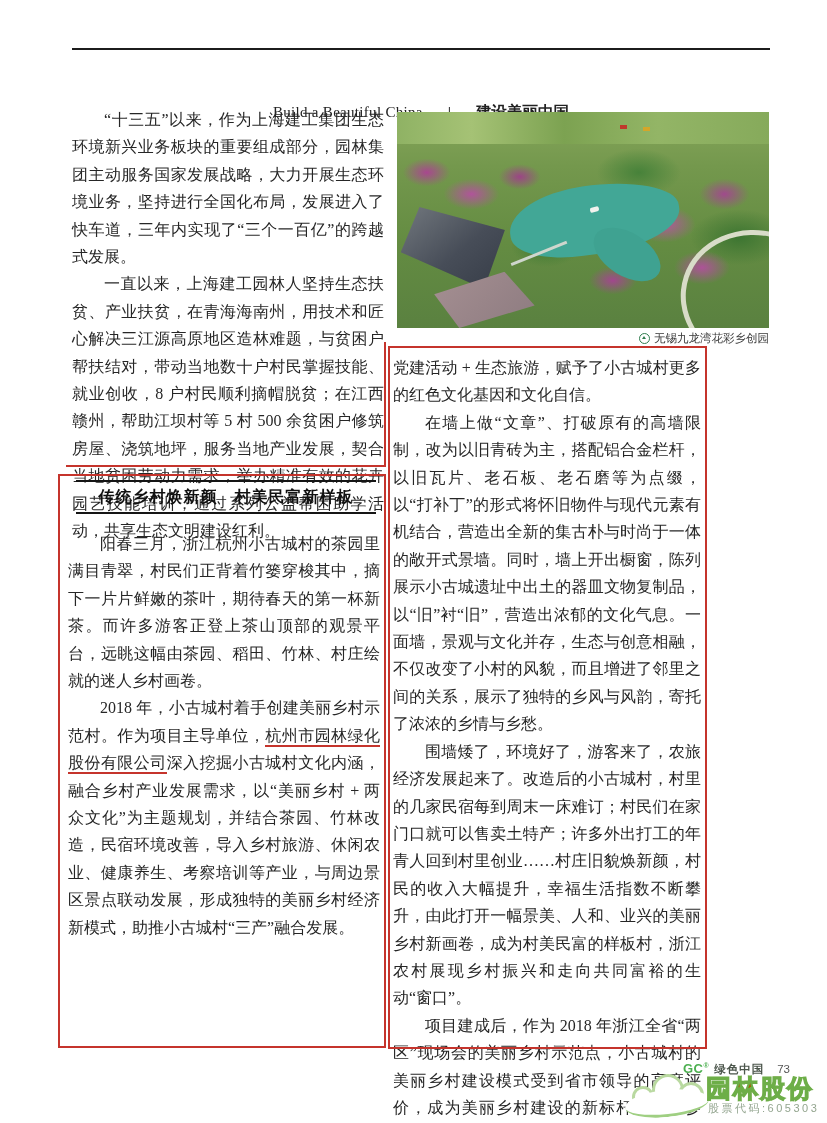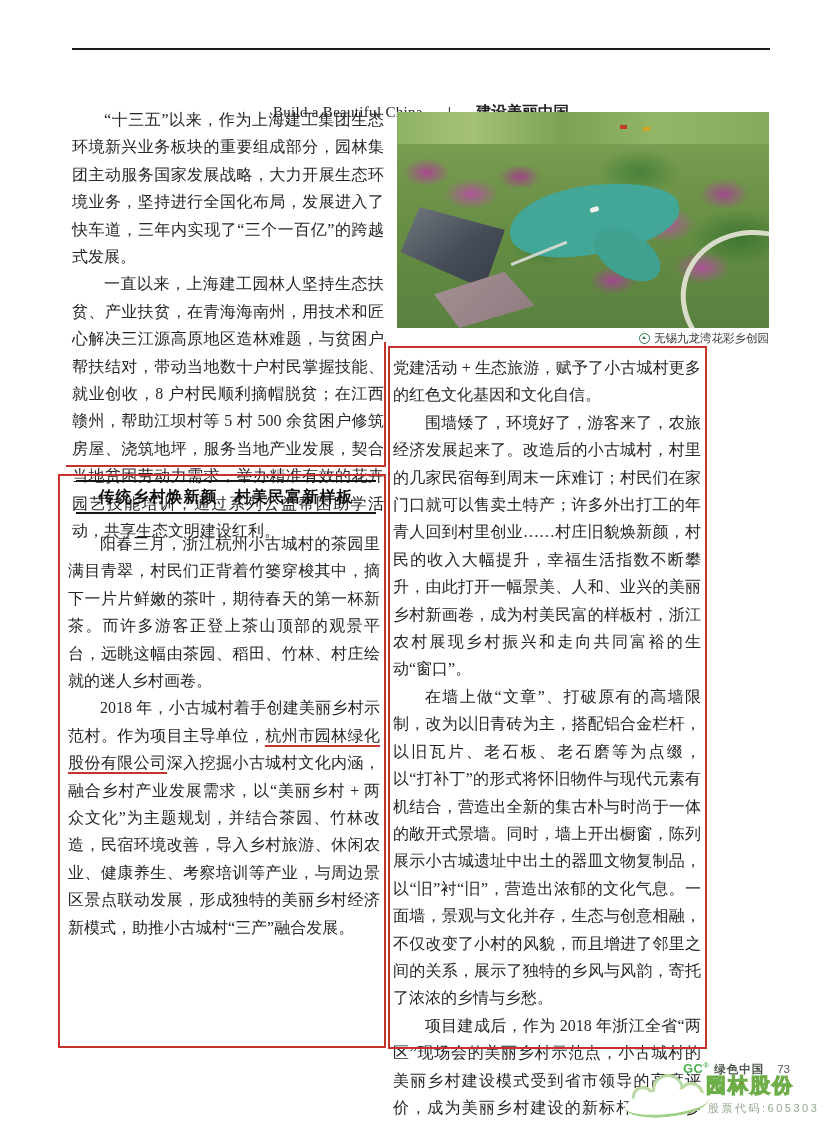--- a/index.html
+++ b/index.html
@@ -98,21 +98,21 @@
 
   .company-logo-block { position:absolute; left:628px; top:1072px; width:190px; height:46px; }
   .cloud { position:absolute; left:0; top:2px; width:80px; height:42px; }
   .cloud-c { position:absolute; border:3px solid #b9d9a0; border-radius:50%; background:#fff; box-sizing:border-box; }
   .cloud-c1 { left:24px; top:0; width:32px; height:32px; }
   .cloud-c2 { left:4px; top:12px; width:22px; height:22px; }
   .cloud-c3 { left:50px; top:8px; width:26px; height:26px; }
   .cloud-swoosh { position:absolute; left:-3px; top:16px; width:84px; height:24px; background:#fff;
     border-bottom:3px solid #9fcf82; border-radius:50%; transform:rotate(-6deg); }
   .company-name { position:absolute; left:78px; top:0; font-family:"Liberation Sans","DejaVu Sans",sans-serif;
-    font-weight:bold; font-size:20px; letter-spacing:2px; color:#a16207;
+    font-weight:bold; font-size:25px; letter-spacing:2px; color:#a16207;
     -webkit-text-stroke:1.2px #6dae48; white-space:nowrap; }
   .stock-code { position:absolute; left:80px; top:29px; font-family:"Liberation Sans","DejaVu Sans",sans-serif;
     font-size:11px; color:#93a58f; letter-spacing:2.5px; white-space:nowrap; }
 </style>
 </head>
 <body>
 
 <div class="page">
 
   <div class="header-rule"></div>
@@ -150,22 +150,22 @@
     <div class="heading-rule"></div>
   </div>
 
   <div class="col col-left-bottom">
     <p class="indent">阳春三月，浙江杭州小古城村的茶园里满目青翠，村民们正背着竹篓穿梭其中，摘下一片片鲜嫩的茶叶，期待春天的第一杯新茶。而许多游客正登上茶山顶部的观景平台，远眺这幅由茶园、稻田、竹林、村庄绘就的迷人乡村画卷。</p>
     <p class="indent"><span>2018 年，小古城村着手创建美丽乡村示范村。作为项目主导单位，</span><span class="company-underline">杭州市园林绿化股份有限公司</span><span>深入挖掘小古城村文化内涵，融合乡村产业发展需求，以“美丽乡村 + 两众文化”为主题规划，并结合茶园、竹林改造，民宿环境改善，导入乡村旅游、休闲农业、健康养生、考察培训等产业，与周边景区景点联动发展，形成独特的美丽乡村经济新模式，助推小古城村“三产”融合发展。</span></p>
   </div>
 
   <div class="col col-right">
     <p>党建活动 + 生态旅游，赋予了小古城村更多的红色文化基因和文化自信。</p>
+    <p class="indent">在墙上做“文章”、打破原有的高墙限制，改为以旧青砖为主，搭配铝合金栏杆，以旧瓦片、老石板、老石磨等为点缀，以“打补丁”的形式将怀旧物件与现代元素有机结合，营造出全新的集古朴与时尚于一体的敞开式景墙。同时，墙上开出橱窗，陈列展示小古城遗址中出土的器皿文物复制品，以“旧”衬“旧”，营造出浓郁的文化气息。一面墙，景观与文化并存，生态与创意相融，不仅改变了小村的风貌，而且增进了邻里之间的关系，展示了独特的乡风与风韵，寄托了浓浓的乡情与乡愁。</p>
     <p class="indent">围墙矮了，环境好了，游客来了，农旅经济发展起来了。改造后的小古城村，村里的几家民宿每到周末一床难订；村民们在家门口就可以售卖土特产；许多外出打工的年青人回到村里创业……村庄旧貌焕新颜，村民的收入大幅提升，幸福生活指数不断攀升，由此打开一幅景美、人和、业兴的美丽乡村新画卷，成为村美民富的样板村，浙江农村展现乡村振兴和走向共同富裕的生动“窗口”。</p>
-    <p class="indent">在墙上做“文章”、打破原有的高墙限制，改为以旧青砖为主，搭配铝合金栏杆，以旧瓦片、老石板、老石磨等为点缀，以“打补丁”的形式将怀旧物件与现代元素有机结合，营造出全新的集古朴与时尚于一体的敞开式景墙。同时，墙上开出橱窗，陈列展示小古城遗址中出土的器皿文物复制品，以“旧”衬“旧”，营造出浓郁的文化气息。一面墙，景观与文化并存，生态与创意相融，不仅改变了小村的风貌，而且增进了邻里之间的关系，展示了独特的乡风与风韵，寄托了浓浓的乡情与乡愁。</p>
     <p class="indent">项目建成后，作为 2018 年浙江全省“两区”现场会的美丽乡村示范点，小古城村的美丽乡村建设模式受到省市领导的高度评价，成为美丽乡村建设的新标杆，前来参观、旅游的人群络绎不绝。先后获评“浙江省美丽乡村美育村（社区）试点单位”、“浙江省生</p>
   </div>
 
   <div class="anno anno-corner"></div>
   <div class="anno anno-left"></div>
   <div class="anno anno-right"></div>
 
   <div class="gc-row">
     <span class="gc-logo"><span>GC</span><span class="gc-reg">®</span></span>
     <span class="magazine-name">绿色中国</span>

